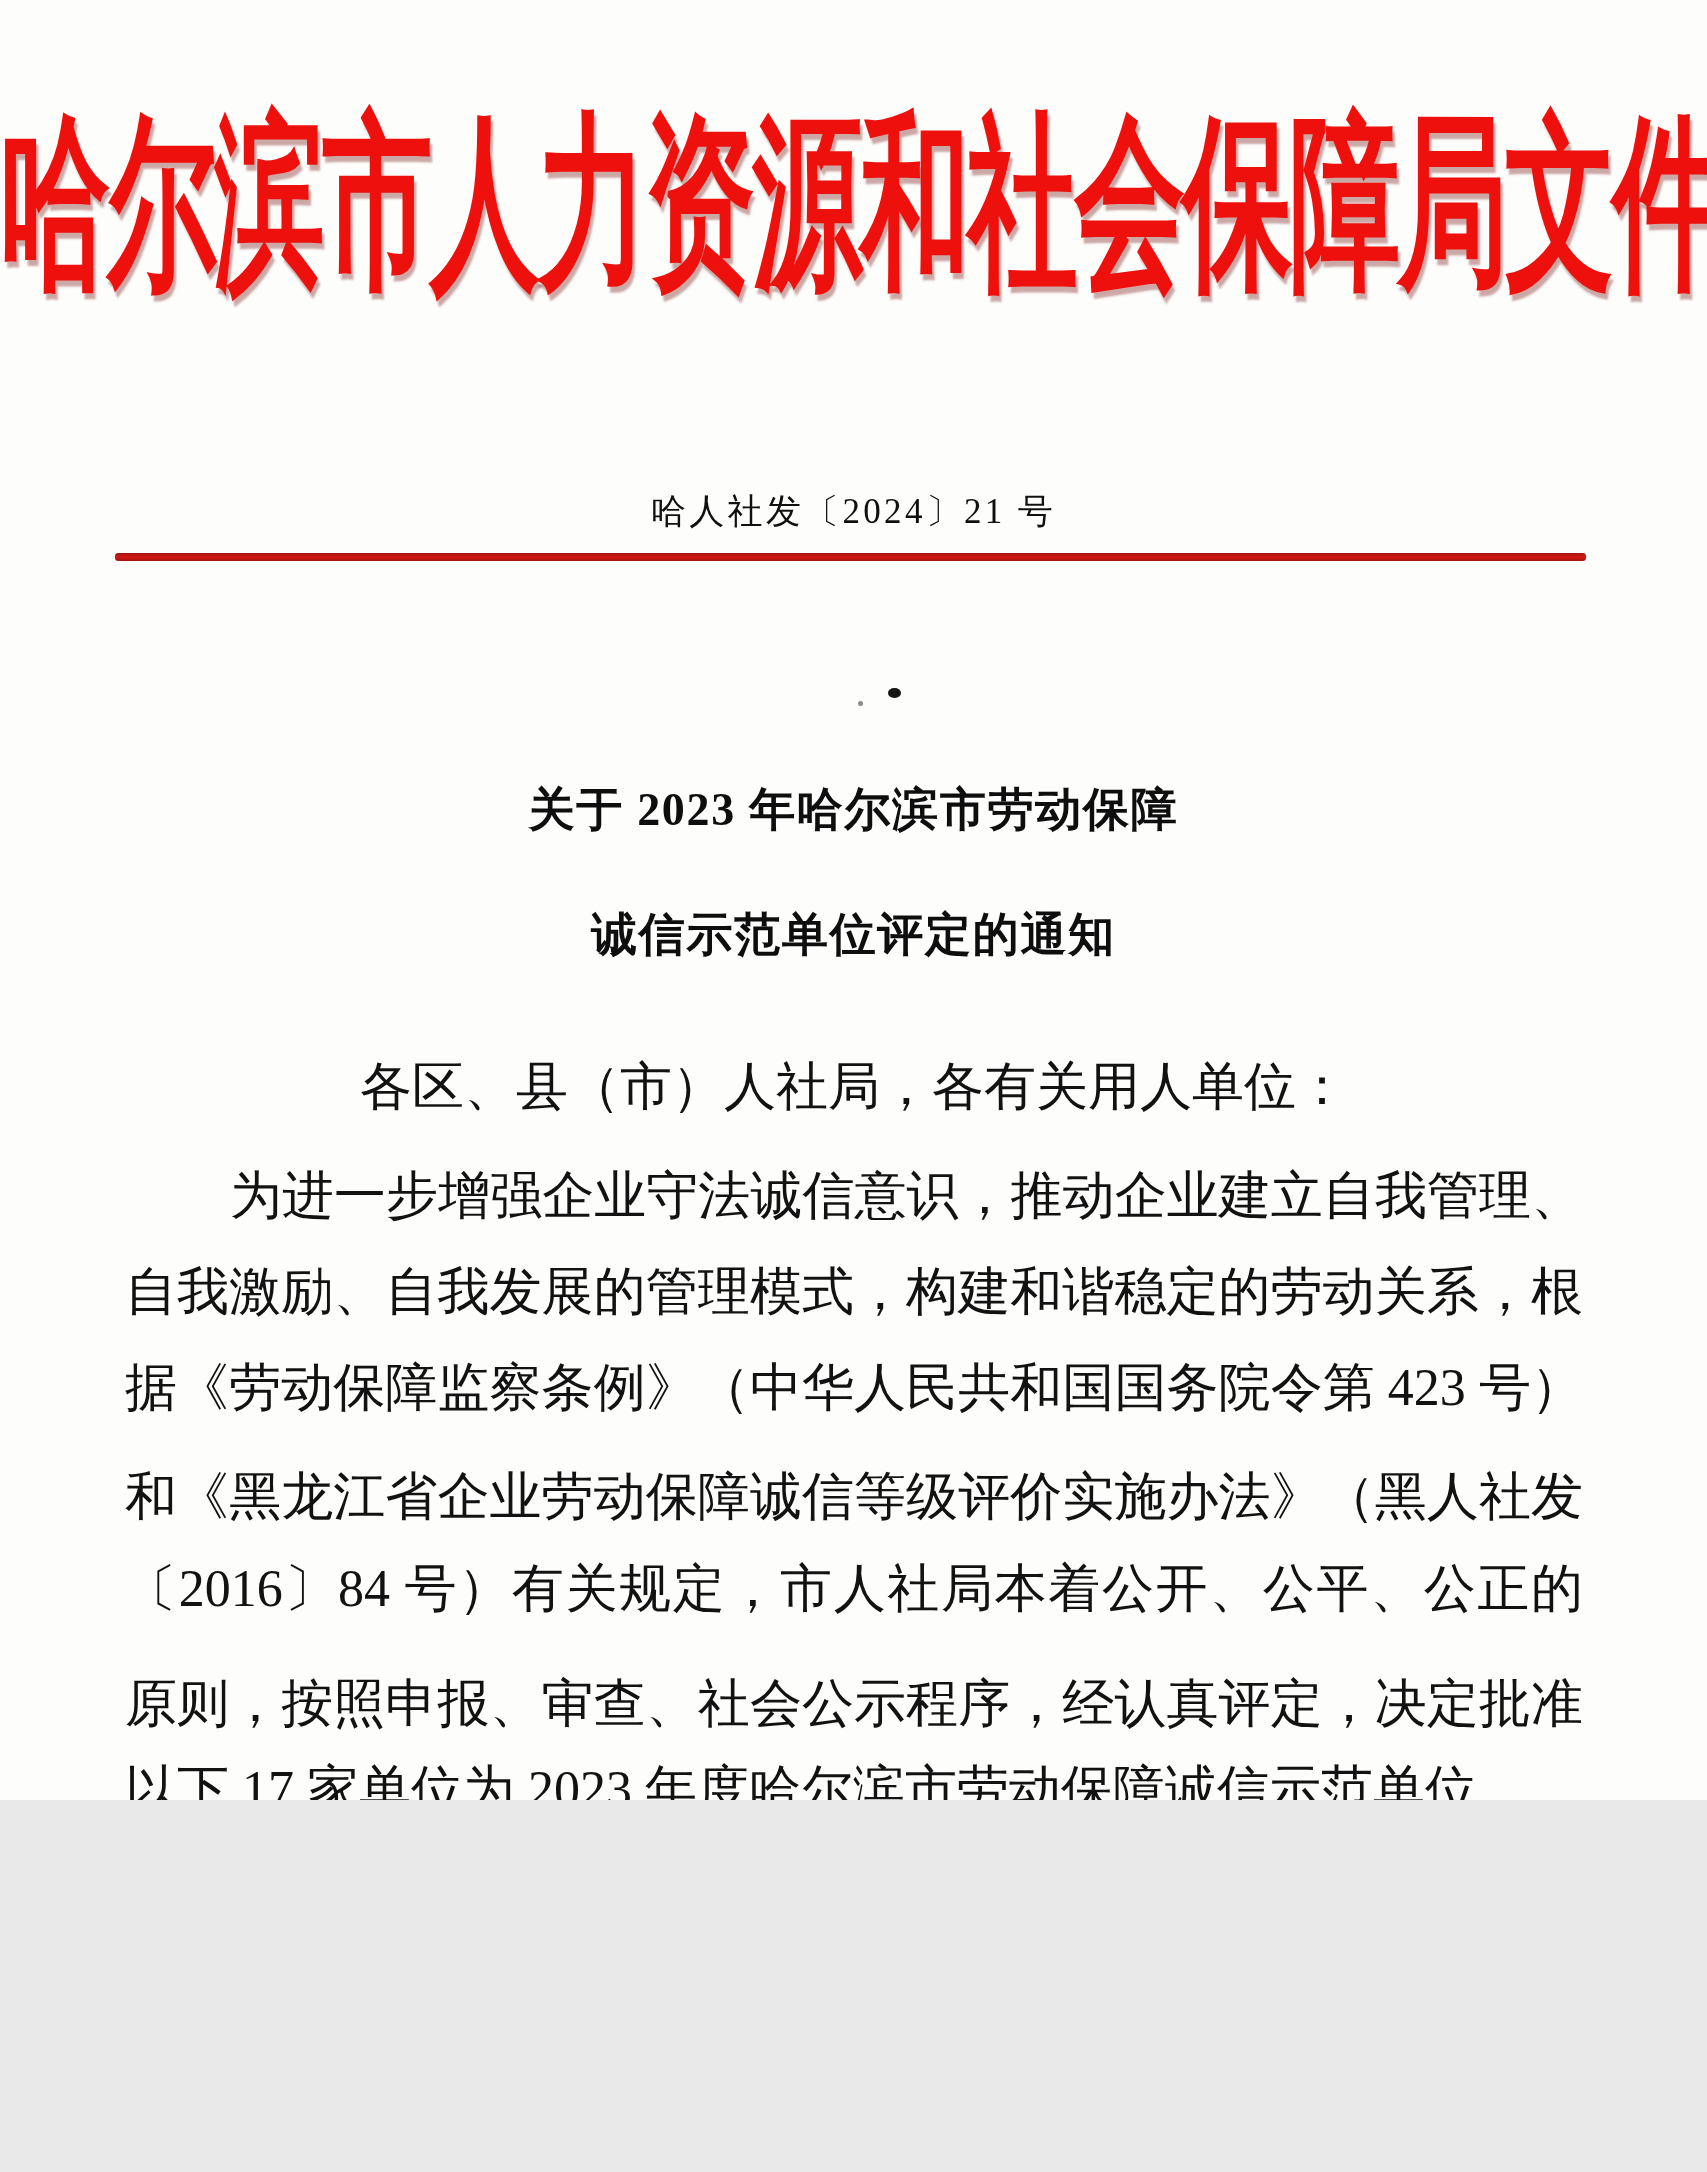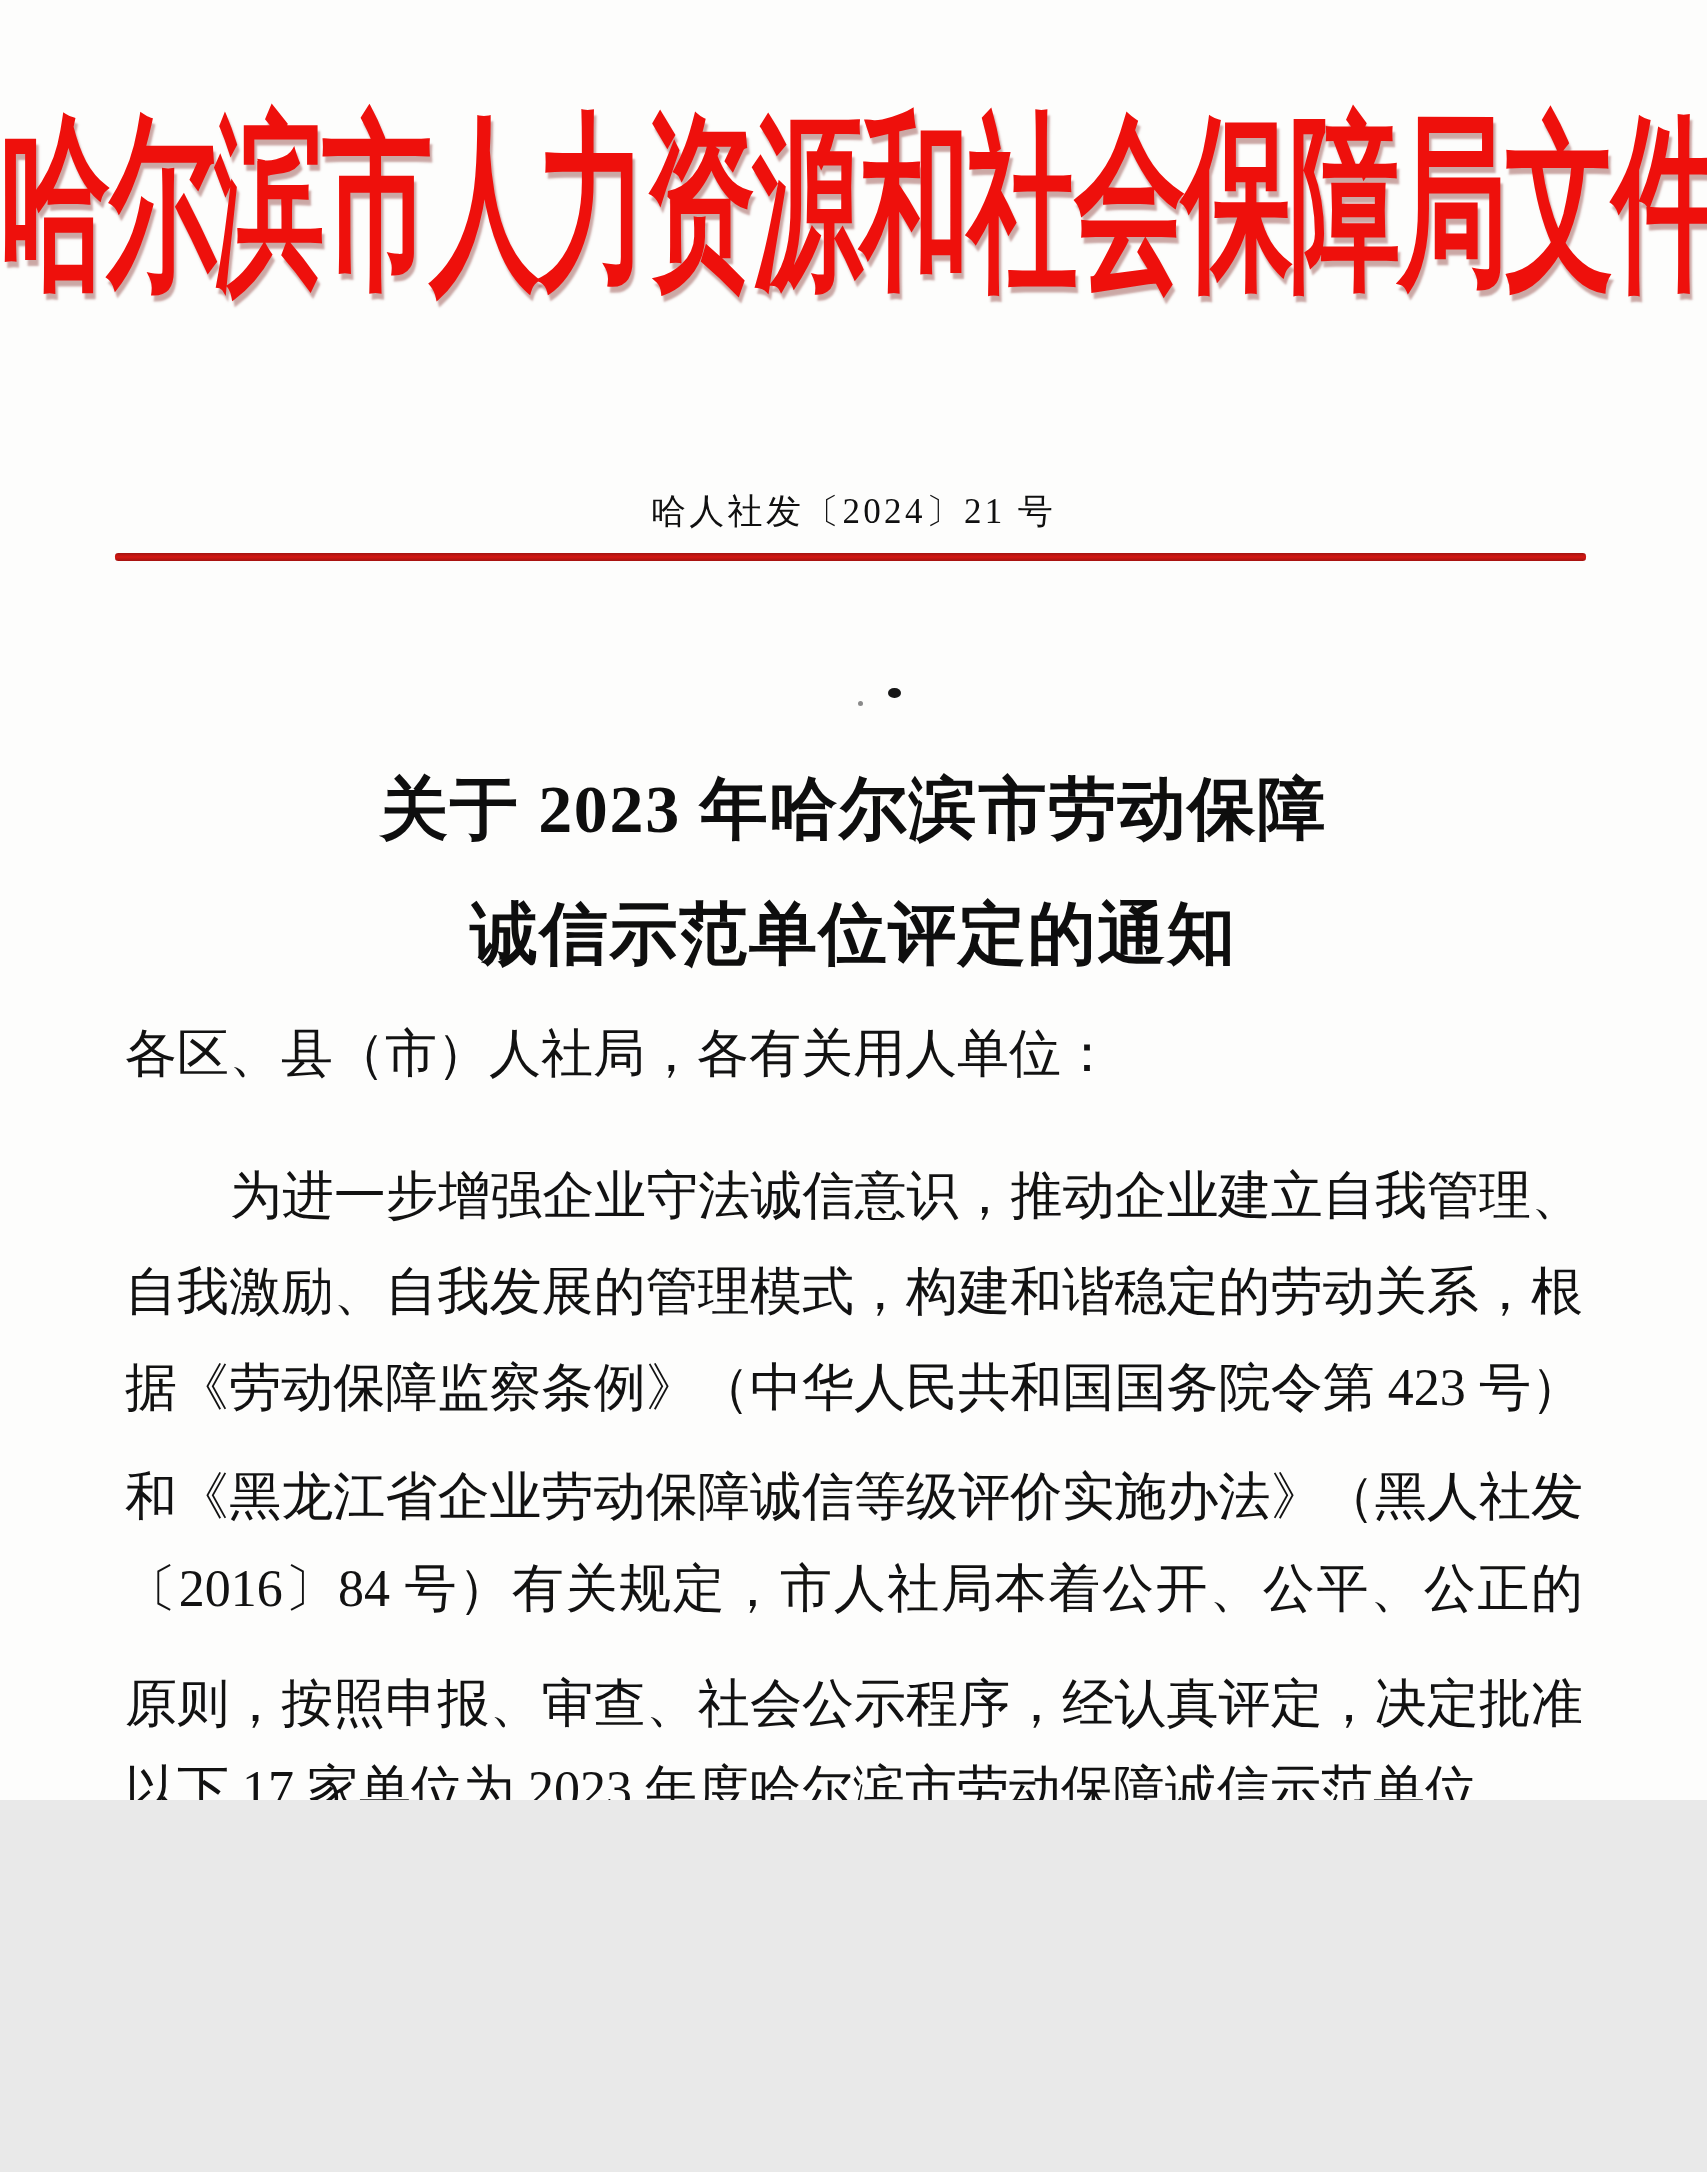--- a/index.html
+++ b/index.html
@@ -44,39 +44,39 @@
     background:#161616;border-radius:50%;
   }
   .speck-small{
     position:absolute;top:701px;left:858px;width:5px;height:5px;
     background:#8a8a8a;border-radius:50%;
   }
   
   .doc-title{
     position:absolute;top:747px;left:0;width:100%;
     text-align:center;
-    font-size:68px;font-weight:bold;
+    font-size:46px;font-weight:bold;
     line-height:125px;
     color:#0e0e0e;
     letter-spacing:1.7px;
     white-space:nowrap;
   }
   
   .bline{
     position:absolute;left:125px;width:1458px;
     font-size:52px;line-height:60px;
     color:#121212;
     white-space:nowrap;
   }
   .bline.justify{
     white-space:normal;
     text-align:justify;
     text-align-last:justify;
   }
-  .t-salutation{top:1024px;}
+  .t-salutation{top:1057px;text-align:center;}
   .t-p0{top:1166px;text-indent:105px;}
   .t-p1{top:1262px;}
   .t-p2{top:1358px;}
   .t-p3{top:1467px;}
   .t-p4{top:1559px;}
   .t-p5{top:1662px;margin-top:12px;}
   .t-p6{top:1760px;}
   
   .company{
     position:absolute;left:211px;top:1878px;

